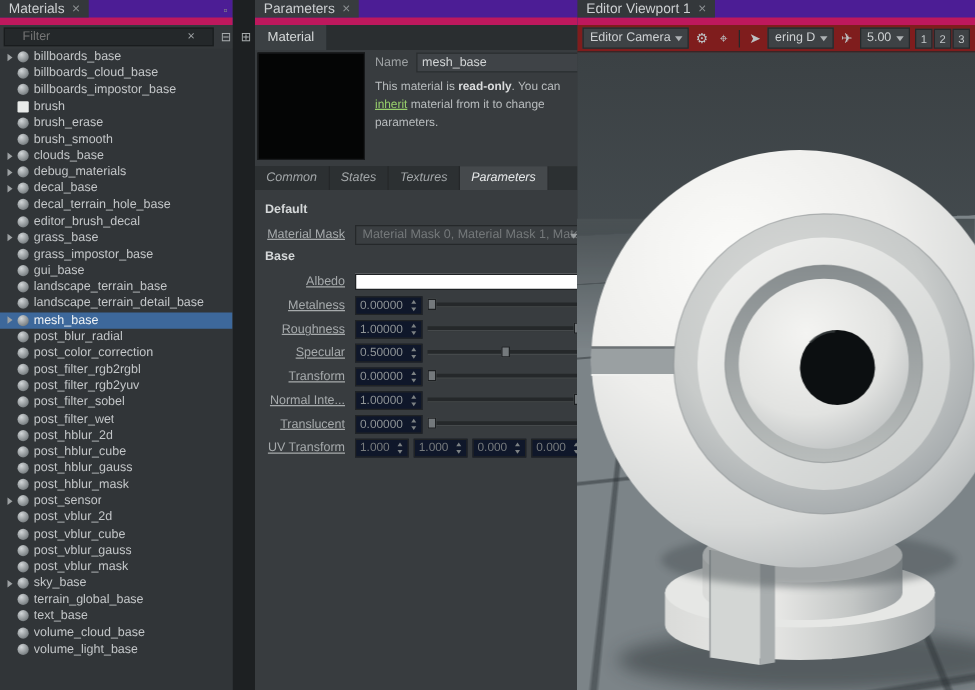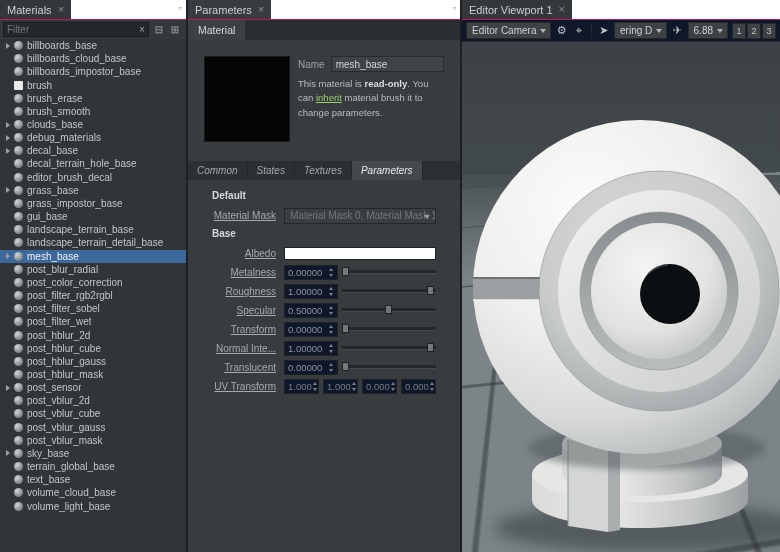--- a/index.html
+++ b/index.html
@@ -1,76 +1,76 @@
 <!DOCTYPE html>
 <html><head>
 <meta charset="utf-8">
 <style>
   *{box-sizing:border-box;margin:0;padding:0;}
   html,body{width:780px;height:552px;overflow:hidden;}
   body{position:relative;background:#1d2022;font-family:"Liberation Sans",sans-serif;color:#c9ccce;}
   .panel{position:absolute;top:0;height:552px;background:#34383b;}
   #left{left:0;width:186px;}
-  #mid{left:188px;width:272px;background:#383c3f;}
+  #mid{left:204px;width:272px;background:#383c3f;}
   #right{left:462px;width:318px;}
   
-  .tabbar{height:20px;background:#ffffff;display:flex;align-items:stretch;position:relative;border-bottom:1px solid #be185d;}
+  .tabbar{height:20px;background:#4c1d95;display:flex;align-items:stretch;position:relative;border-bottom:6px solid #be185d;}
   .tab{display:flex;align-items:center;gap:6px;padding:0 7px;background:#34383b;color:#cdd0d2;font-size:11px;}
   #mid .tab{background:#383c3f;}
   .tab .close{color:#8d9193;font-size:11px;line-height:1;}
   .panelmenu{position:absolute;right:4px;top:3px;color:#84888a;font-size:9px;}
   
   .filterrow{height:19px;display:flex;align-items:center;padding:2px 3px;gap:2px;background:#34383b;}
-  .filterbox{flex:0 0 102px;height:15px;background:#24282a;border:1px solid #191c1e;display:flex;align-items:center;padding:0 3px;}
+  .filterbox{flex:0 0 102px;height:15px;background:#24282a;border:1px solid #191c1e;display:flex;align-items:center;padding:0 14px;}
   .filterbox input{flex:1;min-width:0;background:transparent;border:none;outline:none;color:#c9ccce;font-size:10px;font-family:inherit;}
   .filterbox .clear{color:#9ea2a4;font-size:10px;line-height:1;}
   #filter-icons{display:flex;}
   .ficon{width:16px;height:15px;display:flex;align-items:center;justify-content:center;color:#a7abad;font-size:10px;}
   
   .matlist{height:513px;overflow:hidden;background:#313538;}
   .mat-row{height:13.17px;display:flex;align-items:center;padding-left:3px;color:#c3c6c8;font-size:10px;white-space:nowrap;}
   .mat-row.selected{background:#3d689b;color:#eff3f6;}
   .expander{width:9px;flex:none;display:inline-flex;justify-content:center;align-items:center;}
   .expander.on::before{content:'';border-left:4px solid #9da1a3;border-top:3px solid transparent;border-bottom:3px solid transparent;}
   .mat-icon{width:9px;height:9px;flex:none;border-radius:50%;background:radial-gradient(circle at 35% 30%, #d2d6d8, #7e8487 70%, #53585a);margin:0 4px 0 2px;}
   .mat-icon.white{border-radius:1px;background:#e9ebea;}
   .mat-label{overflow:hidden;text-overflow:ellipsis;}
   
   .subtabs{height:20px;background:#2a2e30;display:flex;}
   .subtab{padding:0 10px;display:flex;align-items:center;background:#3b4043;color:#d7dadb;font-size:10.5px;}
-  .preview{display:flex;padding:16px;gap:8px;}
+  .preview{display:flex;padding:2px;gap:8px;}
   .thumb{width:86px;height:86px;background:#040505;border:1px solid #17191b;flex:none;}
   .meta{flex:1;min-width:0;font-size:9.5px;color:#b9bdbf;}
   .namerow{display:flex;align-items:center;gap:6px;margin-bottom:5px;}
   .namerow .lbl{color:#9da1a3;font-size:10px;}
   .namefield{flex:1;height:16px;background:#3f4347;border:1px solid #292c2e;color:#d2d5d6;font-size:10px;display:flex;align-items:center;padding:0 4px;}
   .info{line-height:1.5;}
   .info b{color:#dadcdd;}
   .info a{color:#98d06c;text-decoration:underline;}
   .ptabs{display:flex;height:19px;background:#2c3032;margin-top:3px;}
   .ptab{padding:0 9px;display:flex;align-items:center;font-size:10px;color:#a3a7a9;background:#2c3032;border-right:1px solid #242729;font-style:italic;}
   .ptab.active{background:#45494c;color:#e7e9ea;}
-  .pcontent{padding:7px 24px;}
+  .pcontent{padding:7px 8px;}
   .section{font-size:10px;font-weight:bold;color:#d5d8d9;margin:3px 0 5px;}
   .prow{display:flex;align-items:center;height:19px;}
   .plabel{width:72px;flex:none;text-align:right;padding-right:8px;font-size:10px;color:#a6aaac;white-space:nowrap;overflow:hidden;text-decoration:underline;}
   .pctl{flex:1;display:flex;align-items:center;min-width:0;gap:4px;}
   .swatch{flex:1;height:13px;border:1px solid #1f2224;}
   .numfield{flex:none;width:54px;height:15px;background:#0f172a;border:1px solid #202325;color:#8f9496;font-size:9.5px;display:flex;align-items:center;justify-content:space-between;padding:0 2px 0 3px;overflow:hidden;white-space:nowrap;}
   .numfield.vec{flex:1;width:auto;color:#777b7d;}
   .spin{width:7px;height:9px;position:relative;flex:none;}
   .spin::before{content:'';position:absolute;top:0;left:1px;border-bottom:3px solid #7d8284;border-left:2.5px solid transparent;border-right:2.5px solid transparent;}
   .spin::after{content:'';position:absolute;bottom:0;left:1px;border-top:3px solid #7d8284;border-left:2.5px solid transparent;border-right:2.5px solid transparent;}
   .slider{flex:1;height:15px;position:relative;min-width:0;}
   .strack{position:absolute;left:0;right:0;top:5px;height:4px;background:#25282a;border-bottom:1px solid #45494b;}
   .shandle{position:absolute;top:2px;width:7px;height:9px;background:#74797c;border:1px solid #1e2123;}
   .dropdown{flex:1;height:16px;background:#3a3e41;border:1px solid #25282a;display:flex;align-items:center;padding:0 16px 0 5px;position:relative;font-size:10px;color:#74787a;white-space:nowrap;overflow:hidden;}
   .dropdown::after{content:'';position:absolute;right:5px;top:6px;border-top:4px solid #9a9ea0;border-left:3.5px solid transparent;border-right:3.5px solid transparent;}
   
-  .vtoolbar{height:22px;background:#0f172a;display:flex;align-items:center;padding:2px 4px;gap:3px;border-bottom:1px solid #25282a;}
+  .vtoolbar{height:22px;background:#7f1d1d;display:flex;align-items:center;padding:2px 4px;gap:3px;border-bottom:1px solid #25282a;}
   .combo{height:17px;background:#3e4245;border:1px solid #26292b;color:#ced1d3;font-size:10px;display:flex;align-items:center;padding:0 14px 0 5px;position:relative;white-space:nowrap;}
   .combo::after{content:'';position:absolute;right:4px;top:6px;border-top:4px solid #aeb2b4;border-left:3.5px solid transparent;border-right:3.5px solid transparent;}
   .tbicon{width:17px;height:17px;display:flex;align-items:center;justify-content:center;color:#bcc0c2;font-size:11px;}
   .tsep{width:1px;height:14px;background:#25282a;margin:0 2px;}
   .vpbtns{margin-left:auto;display:flex;}
   .numbtn{width:14px;height:16px;background:#3e4245;border:1px solid #26292b;color:#c3c7c9;font-size:9px;display:flex;align-items:center;justify-content:center;margin-left:1px;}
   
   .viewport{position:absolute;left:0;right:0;top:42px;bottom:0;overflow:hidden;background:linear-gradient(180deg,#3b4144 0%,#454c50 35%,#525a5e 55%,#57606 4 100%);background:linear-gradient(180deg,#3b4144 0%,#454c50 35%,#525a5e 55%,#576064 100%);}
   .persp{position:absolute;inset:0;perspective:460px;}
   .floor{position:absolute;left:-70%;top:27%;width:240%;height:210%;transform-origin:50% 0;transform:rotateX(57deg) rotateZ(-9deg);background-color:#7c8488;background-image:linear-gradient(rgba(43,49,53,.5) 2px,transparent 2px),linear-gradient(90deg,rgba(43,49,53,.5) 2px,transparent 2px);background-size:92px 92px;}
@@ -197,20 +197,25 @@
         <span class="mat-label">post_color_correction</span>
       </div>
       <div class="mat-row">
         <span class="expander"></span>
         <span class="mat-icon"></span>
         <span class="mat-label">post_filter_rgb2rgbl</span>
       </div>
       <div class="mat-row">
         <span class="expander"></span>
         <span class="mat-icon"></span>
+        <span class="mat-label">post_filter_rgb2yuv</span>
+      </div>
+      <div class="mat-row">
+        <span class="expander"></span>
+        <span class="mat-icon"></span>
         <span class="mat-label">post_filter_sobel</span>
       </div>
       <div class="mat-row">
         <span class="expander"></span>
         <span class="mat-icon"></span>
         <span class="mat-label">post_filter_wet</span>
       </div>
       <div class="mat-row">
         <span class="expander"></span>
         <span class="mat-icon"></span>
@@ -300,21 +305,21 @@
 
   <div class="preview">
     <div class="thumb"></div>
     <div class="meta">
       <div class="namerow">
         <span class="lbl">Name</span>
         <div class="namefield">
           <span>mesh_base</span>
         </div>
       </div>
-      <div class="info"><span>This material is </span><b>read-only</b><span>. You can </span><a>inherit</a><span> material brush it to change parameters.</span></div>
+      <div class="info"><span>This material is </span><b>read-only</b><span>. You can </span><a>inherit</a><span> material from it to change parameters.</span></div>
     </div>
   </div>
 
   <div class="ptabs" id="param-tabs">
       <div class="ptab">Common</div>
       <div class="ptab">States</div>
       <div class="ptab">Textures</div>
       <div class="ptab active">Parameters</div>
     </div>
 
@@ -452,21 +457,21 @@
     </div>
     <span class="tbicon">⚙</span>
     <span class="tbicon">⌖</span>
     <span class="tsep"></span>
     <span class="tbicon">➤</span>
     <div class="combo">
       <span>ering D</span>
     </div>
     <span class="tbicon">✈</span>
     <div class="combo">
-      <span>6.88</span>
+      <span>5.00</span>
     </div>
     <div id="vp-buttons" class="vpbtns">
         <div class="numbtn">1</div>
         <div class="numbtn">2</div>
         <div class="numbtn">3</div>
       </div>
   </div>
 
   <div class="viewport">
     <div class="persp">

